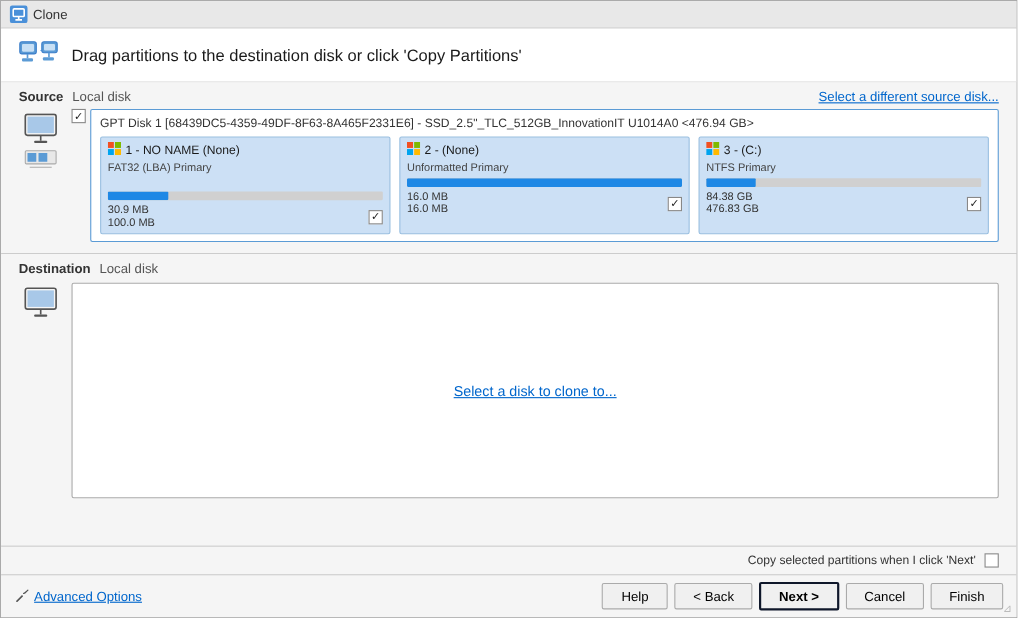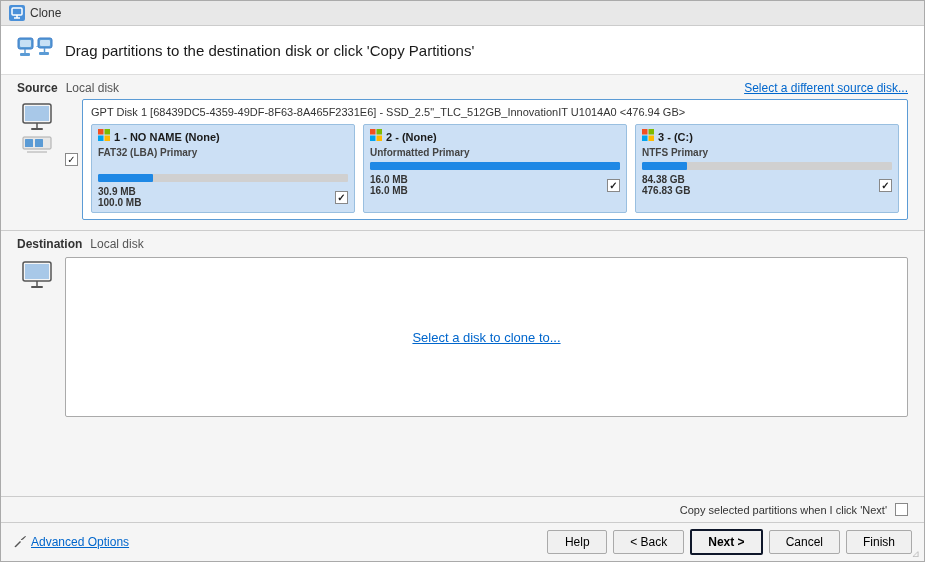--- a/index.html
+++ b/index.html
@@ -60,21 +60,20 @@
     }
     .disk-box {
       border: 1px solid #5b9bd5;
       background: #ffffff;
       border-radius: 2px;
       padding: 6px 8px;
     }
     .partitions-row {
       display: flex;
       gap: 8px;
-      font-weight: bold;
     }
     .partition {
       flex: 1;
       background: #cce0f5;
       border: 1px solid #99bfe0;
       border-radius: 2px;
       padding: 4px 6px;
     }
     .partition-header {
       display: flex;
@@ -125,21 +124,20 @@
     .source-row {
       display: flex;
       align-items: flex-start;
       gap: 8px;
     }
     .source-disk-area {
       flex: 1;
     }
     .source-check {
       display: flex;
-      align-items: center;
       gap: 4px;
       margin-bottom: 4px;
     }
     .section-source {
       background: #f5f5f5;
       padding: 6px 16px 6px 16px;
     }
     .section-dest {
       background: #f5f5f5;
       padding: 6px 16px 6px 16px;
@@ -147,21 +145,21 @@
     }
     .divider {
       height: 1px;
       background: #ccc;
       margin: 0;
     }
     .dest-box {
       border: 1px solid #aaa;
       background: white;
       border-radius: 2px;
-      height: 160px;
+      height: 196px;
       display: flex;
       align-items: center;
       justify-content: center;
     }
     .dest-select-link {
       color: #0066cc;
       text-decoration: underline;
       cursor: pointer;
       font-size: 13px;
     }

